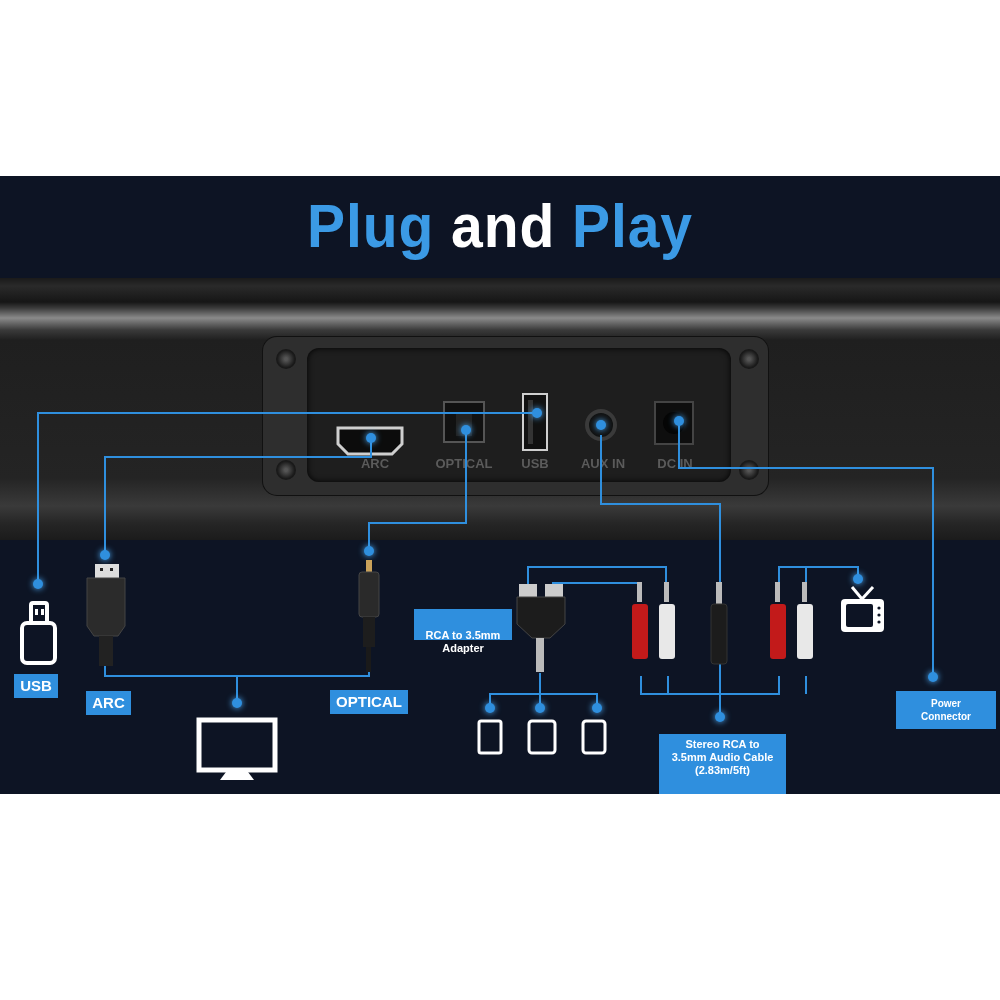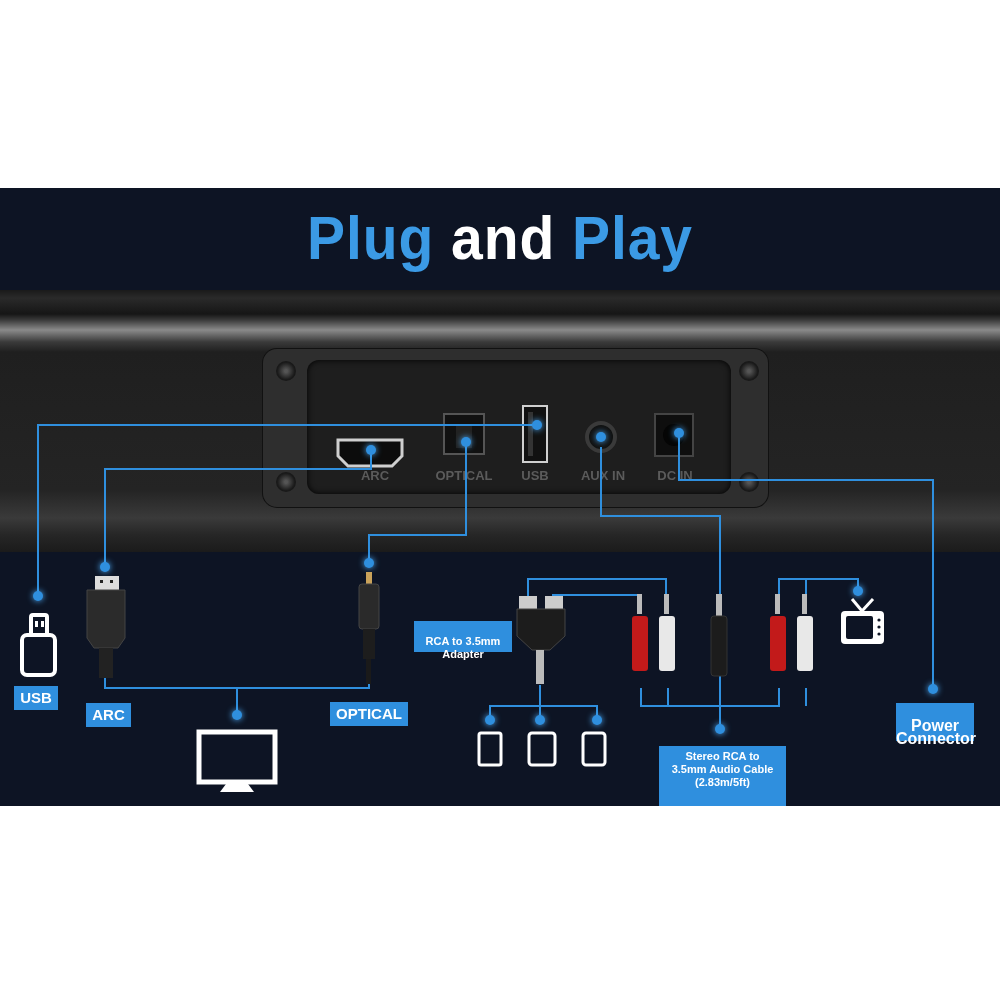--- a/index.html
+++ b/index.html
@@ -1,17 +1,17 @@
 <!DOCTYPE html>
 <html><head>
 <meta charset="utf-8">
 <style>
   html,body{margin:0;padding:0;background:#fff;}
   body{width:1000px;height:1000px;position:relative;overflow:hidden;font-family:"Liberation Sans",sans-serif;}
-  .panel{position:absolute;left:0;top:188px;width:1000px;height:618px;background:#0d1424;overflow:hidden;}
+  .panel{position:absolute;left:0;top:176px;width:1000px;height:618px;background:#0d1424;overflow:hidden;}
   .title{position:absolute;left:0;top:0;width:1000px;height:100px;text-align:center;line-height:100px;font-size:62px;font-weight:bold;letter-spacing:1px;font-family:"Liberation Sans",sans-serif;transform:scaleX(0.92);}
   .title .blue{color:#3b9ae5;}
   .title .white{color:#ffffff;}
   .bar{position:absolute;left:0;top:102px;width:1000px;height:262px;background:linear-gradient(#1a1a1a 0px,#2a2a2a 8px,#161616 24px,#3a3a3a 30px,#8a8a8a 40px,#3a3a3a 52px,#1f1f1f 62px,#242424 200px,#3a3a3a 228px,#262626 245px,#1b1b1b 262px);}
   .plate{position:absolute;left:263px;top:161px;width:505px;height:158px;border-radius:14px;background:#2e2e2e;box-shadow:0 0 0 1px #111;}
   .recess{position:absolute;left:307px;top:172px;width:424px;height:134px;border-radius:12px;background:#1e1e1e;box-shadow:inset 0 0 6px #000;}
   .screw{position:absolute;width:20px;height:20px;border-radius:50%;background:radial-gradient(#555 10%,#1b1b1b 60%,#0a0a0a);}
   .portlbl{position:absolute;color:#5b5b5b;font-size:13px;font-weight:bold;text-align:center;width:80px;}
   .callout{position:absolute;background:#2f8fde;color:#fff;font-weight:bold;text-align:center;font-family:"Liberation Sans",sans-serif;}
   .dot{position:absolute;width:10px;height:10px;border-radius:50%;background:#2f8fde;box-shadow:0 0 6px #4fb0ff;}
@@ -167,26 +167,26 @@
       <circle cx="879" cy="432" r="1.6" fill="#0d1424"></circle>
         <circle cx="879" cy="439" r="1.6" fill="#0d1424"></circle>
         <circle cx="879" cy="446" r="1.6" fill="#0d1424"></circle>
     </g>
   </svg>
 
   <div class="callout" style="left:14px;top:498px;width:44px;height:24px;line-height:24px;font-size:15px">USB</div>
   <div class="callout" style="left:86px;top:515px;width:45px;height:24px;line-height:24px;font-size:15px">ARC</div>
   <div class="callout" style="left:330px;top:514px;width:78px;height:24px;line-height:24px;font-size:15px">OPTICAL</div>
   <div class="callout" style="left:414px;top:624px;width:0;height:0"></div>
-  <div class="callout" style="left:414px;top:433px;width:98px;height:31px;font-size:11px;line-height:13px;padding-top:14px;box-sizing:border-box">
+  <div class="callout" style="left:414px;top:433px;width:98px;height:31px;font-size:11px;line-height:13px;padding-top:20px;box-sizing:border-box">
     <div>RCA to 3.5mm</div>
     <div>Adapter</div>
   </div>
   <div class="callout" style="left:659px;top:558px;width:127px;height:64px;font-size:11px;line-height:13px;padding-top:4px;box-sizing:border-box">
     <div>Stereo RCA to</div>
     <div>3.5mm Audio Cable</div>
     <div>(2.83m/5ft)</div>
   </div>
-  <div class="callout" style="left:896px;top:515px;width:78px;height:38px;font-size:16px;line-height:13px;padding-top:16px;box-sizing:border-box">
+  <div class="callout" style="left:896px;top:515px;width:100px;height:38px;font-size:10px;line-height:13px;padding-top:6px;box-sizing:border-box">
     <div>Power</div>
     <div>Connector</div>
   </div>
 </div>
 
 </body></html>

